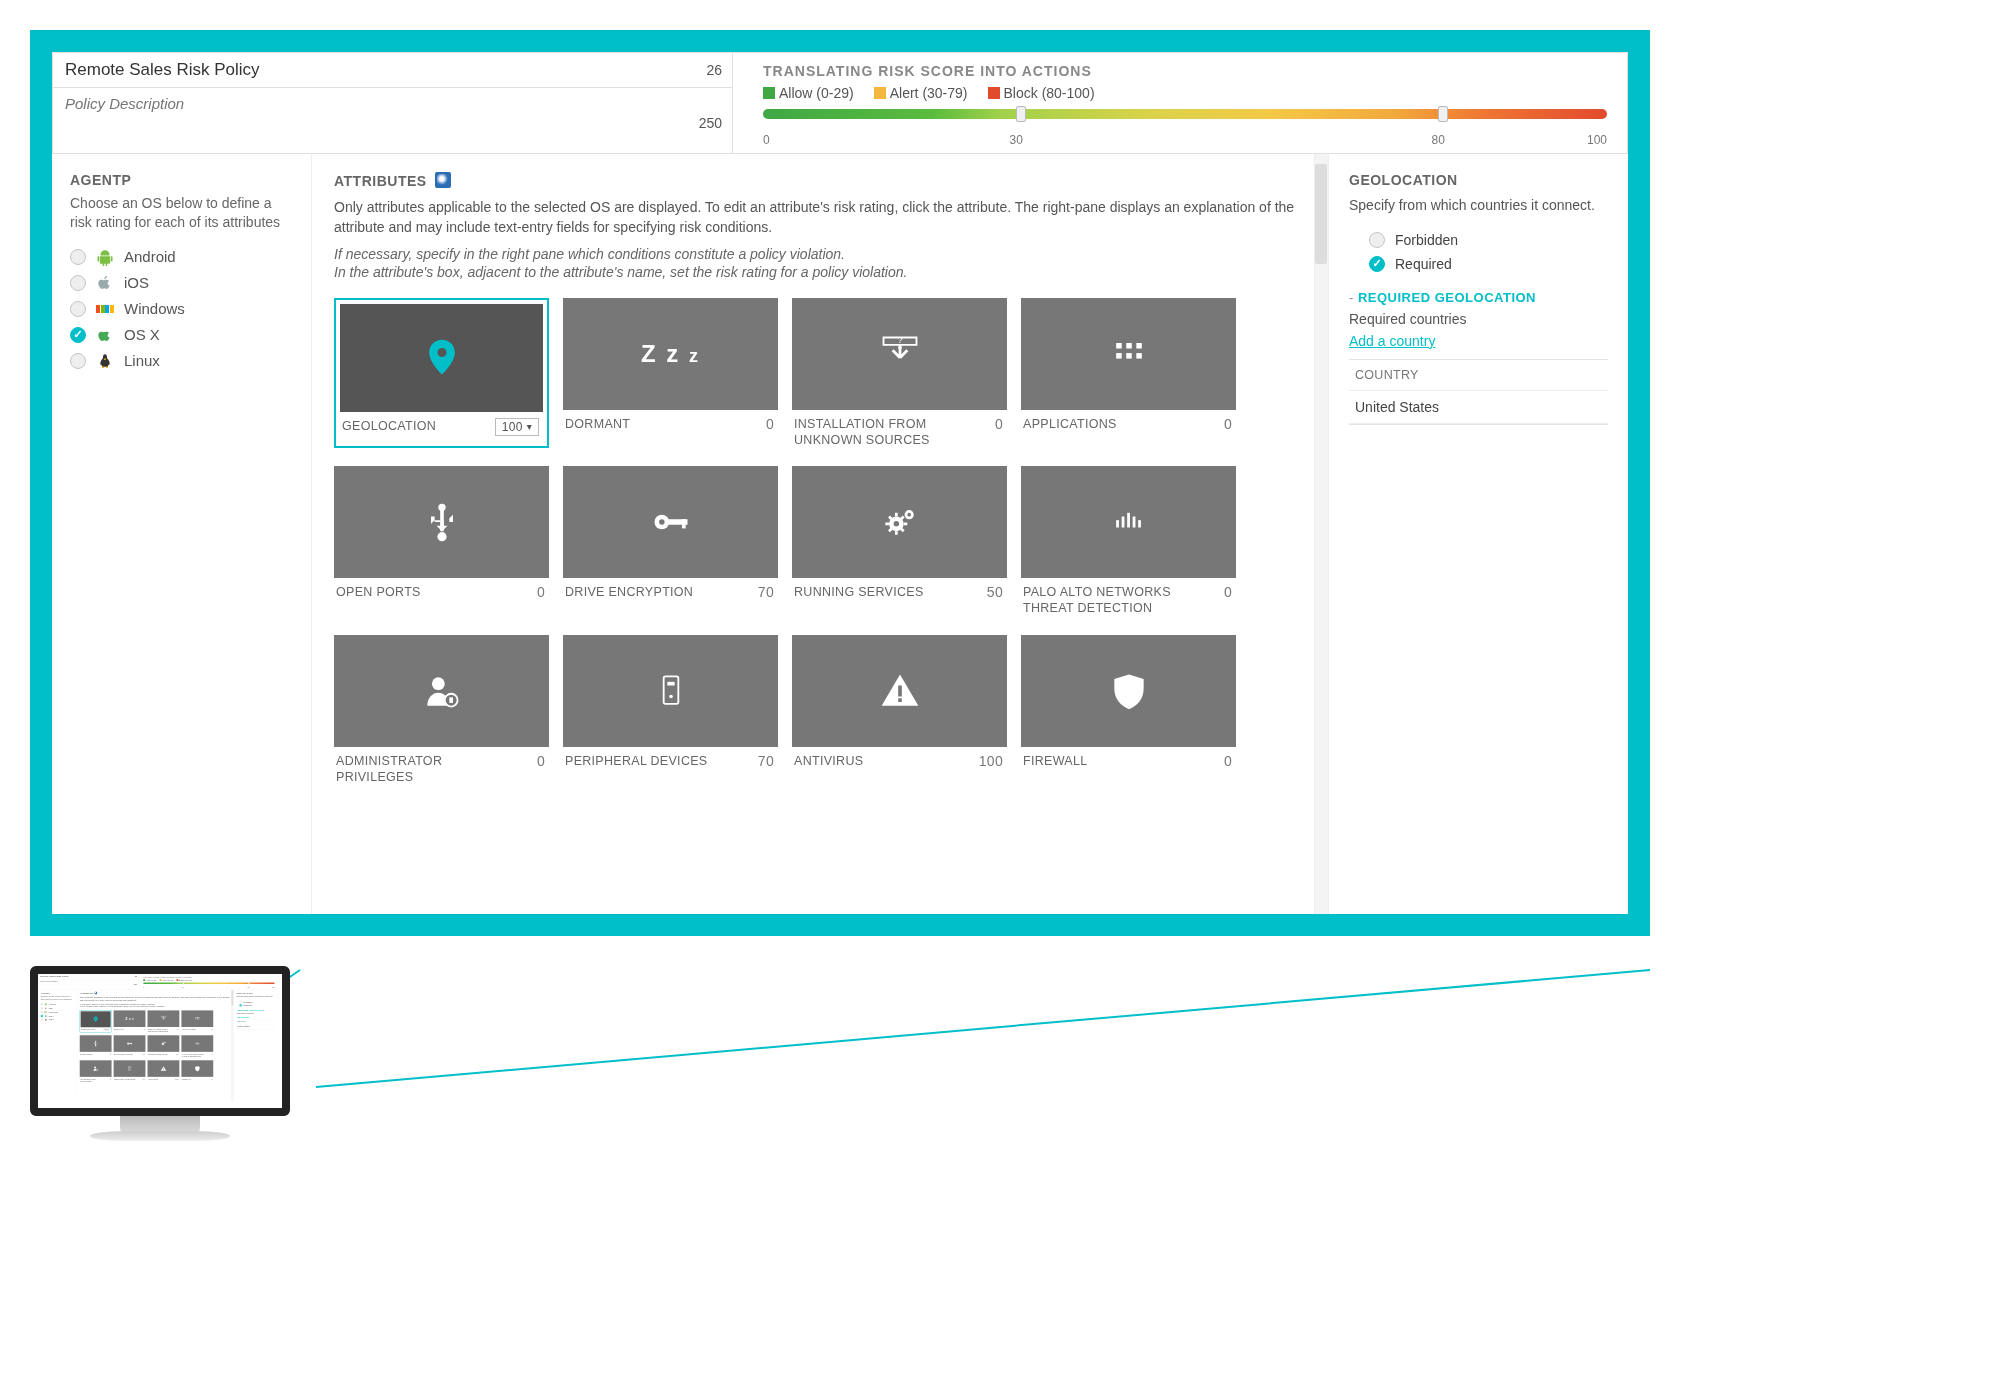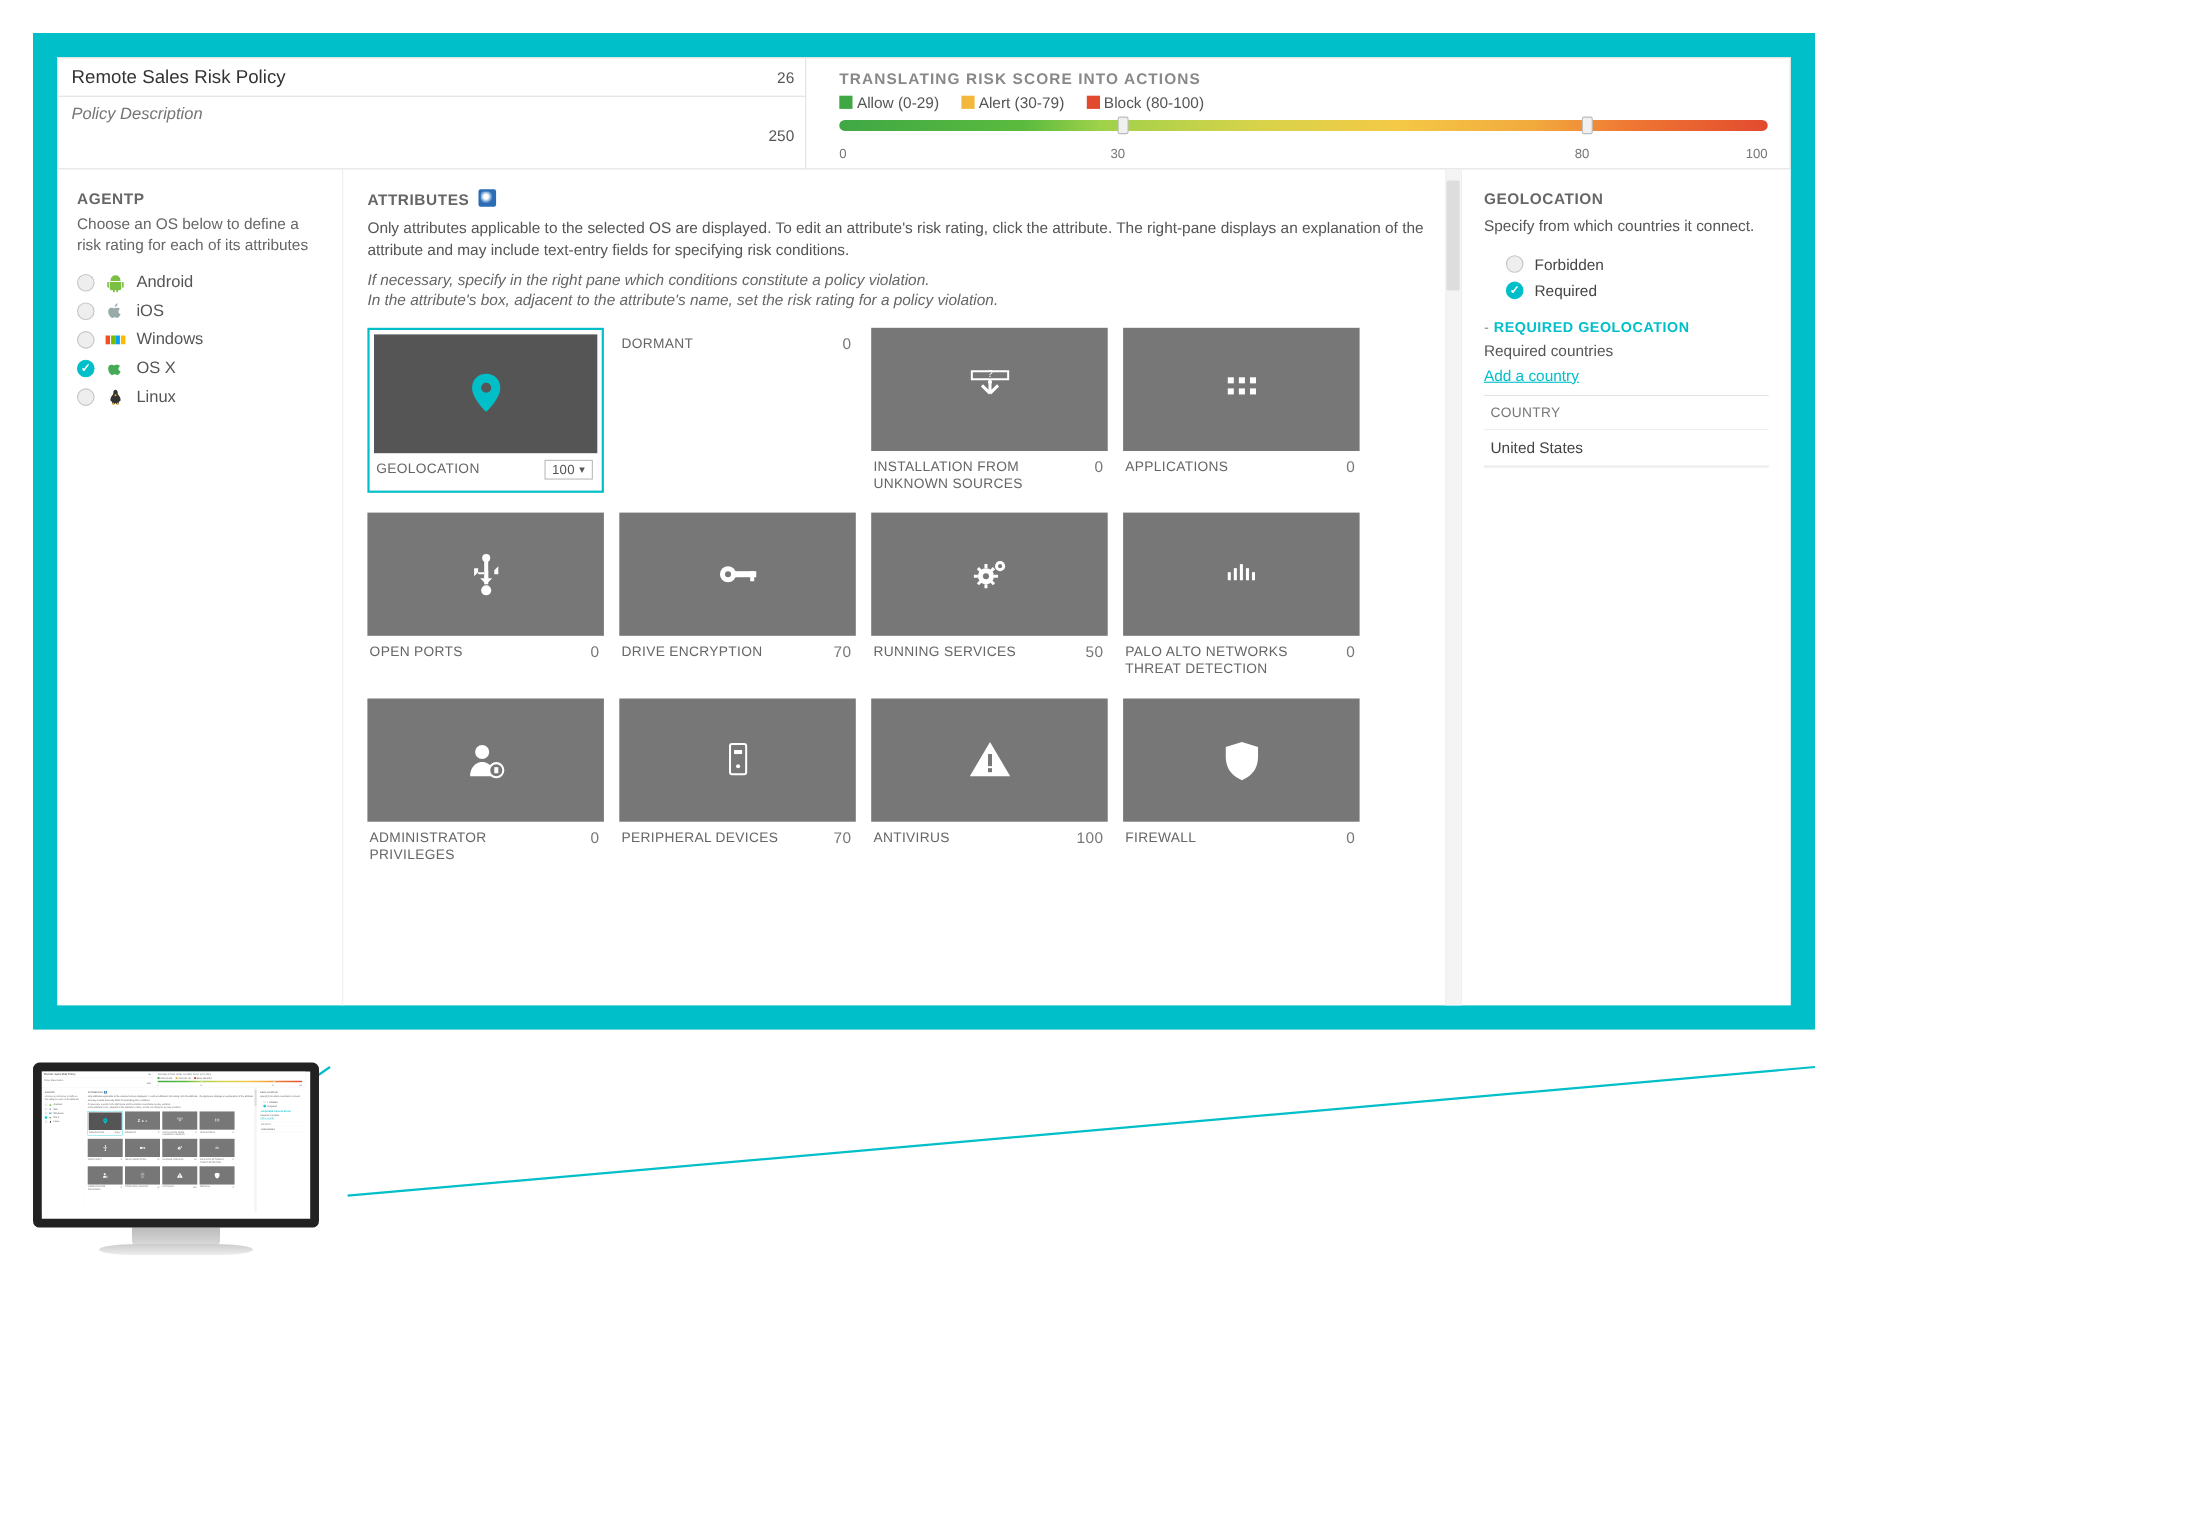--- a/index.html
+++ b/index.html
@@ -277,20 +277,23 @@
                 <svg viewBox="0 0 48 48">
                   <use href="#i-pin"></use>
                 </svg>
               </div>
               <div class="row">
                 <span class="lbl">GEOLOCATION</span>
                 <span class="dd">100</span>
               </div>
             </div>
             <div class="tile">
+              <div class="thumb">
+                <span class="zzz">Z z <span style="font-size:18px">z</span></span>
+              </div>
               <div class="row">
                 <span class="lbl">DORMANT</span>
                 <span class="val">0</span>
               </div>
             </div>
             <div class="tile">
               <div class="thumb">
                 <svg viewBox="0 0 48 48">
                   <use href="#i-dl2"></use>
                 </svg>

